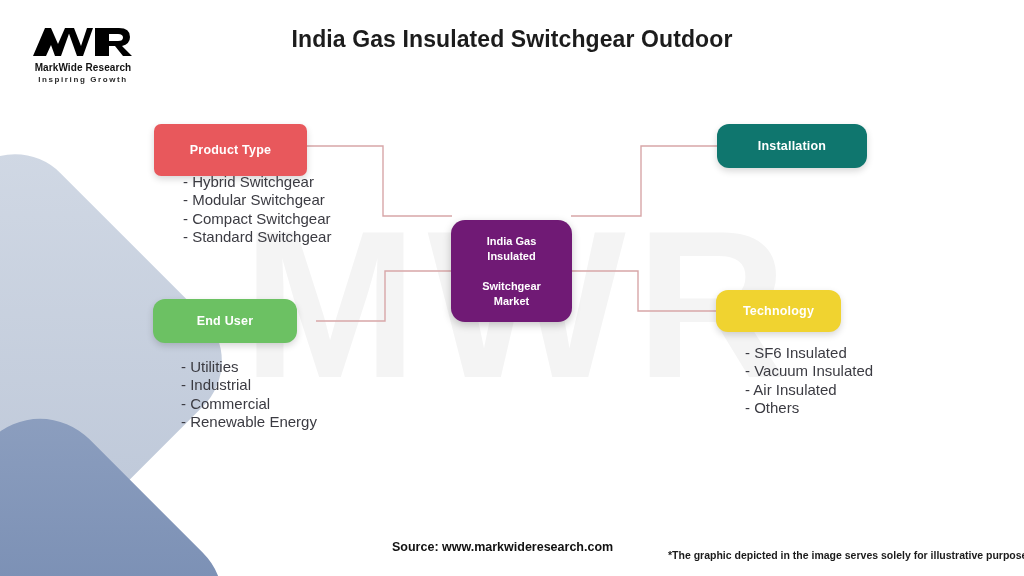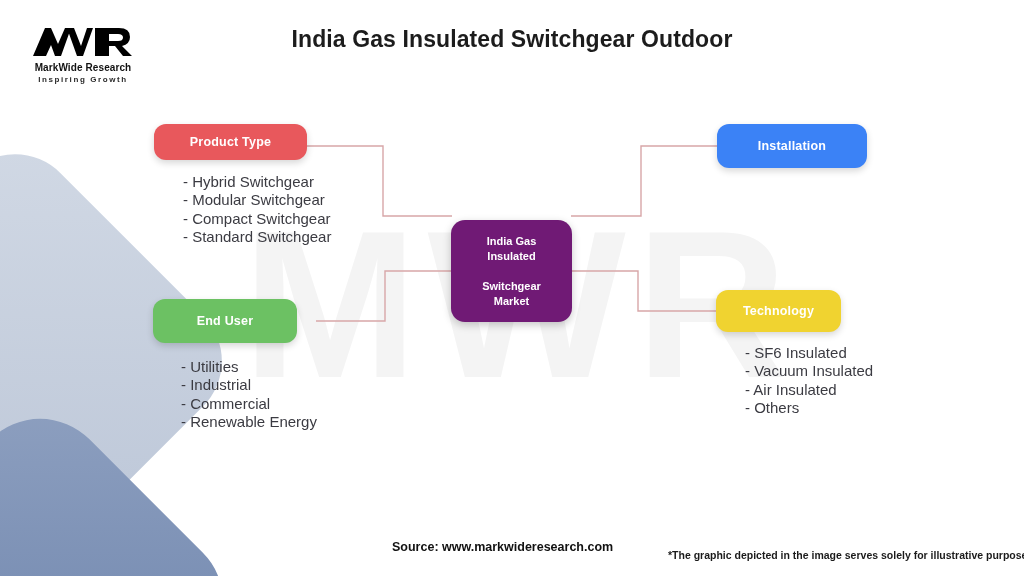--- a/index.html
+++ b/index.html
@@ -204,31 +204,31 @@
     </g>
   </svg>
 
   <div id="hub">
     <span>
       <span>India Gas Insulated</span><br>
       <span>Switchgear Market</span>
     </span>
   </div>
 
-  <div class="cat-box" style="left:154px; top:124px; width:153px; height:36px; background:#e8585c;">
+  <div class="cat-box" style="left:154px; top:124px; width:153px; height:52px; background:#e8585c;border-radius:7px;">
     <span>Product Type</span>
   </div>
   <div class="cat-list" style="left:183px; top:173px;">
     <div>- Hybrid Switchgear</div>
     <div>- Modular Switchgear</div>
     <div>- Compact Switchgear</div>
     <div>- Standard Switchgear</div>
   </div>
 
-  <div class="cat-box" style="left:717px; top:124px; width:150px; height:44px; background:#3b82f6;">
+  <div class="cat-box" style="left:717px; top:124px; width:150px; height:44px; background:#0f766e;">
     <span>Installation</span>
   </div>
 
   <div class="cat-box" style="left:153px; top:299px; width:144px; height:44px; background:#6cc163;">
     <span>End User</span>
   </div>
   <div class="cat-list" style="left:181px; top:358px;">
     <div>- Utilities</div>
     <div>- Industrial</div>
     <div>- Commercial</div>

